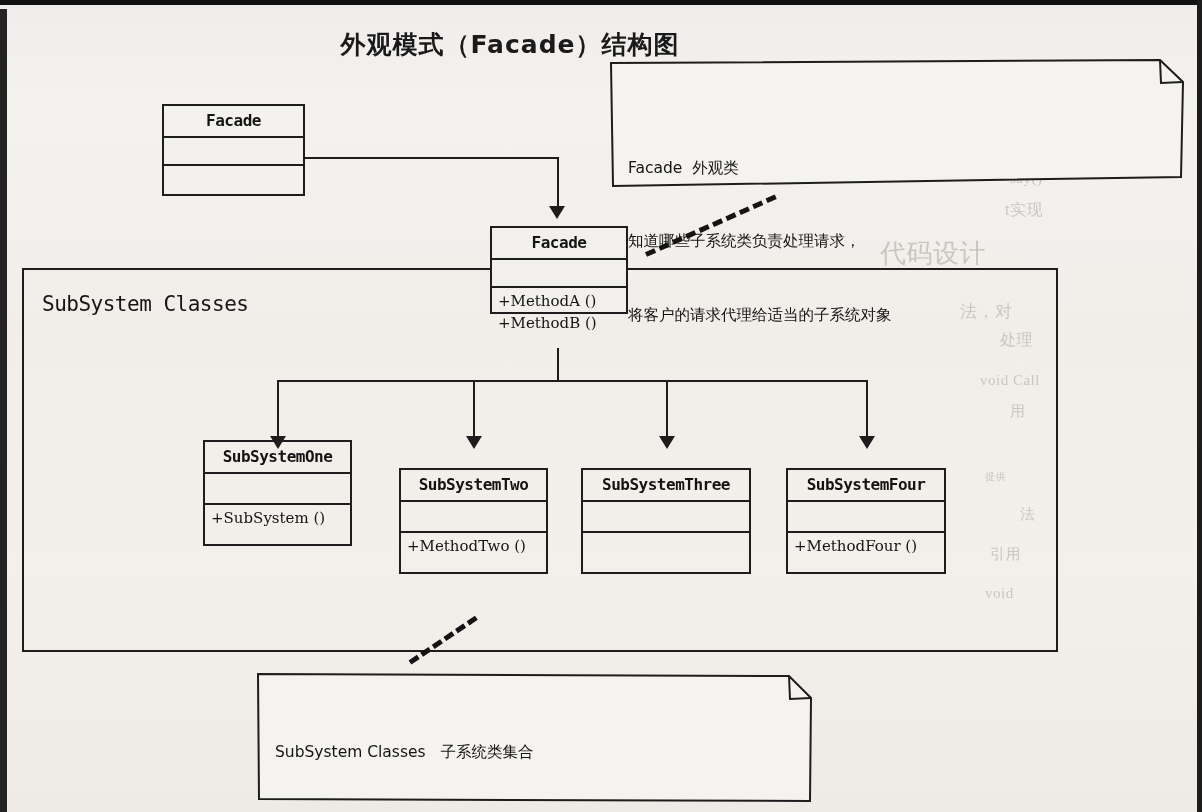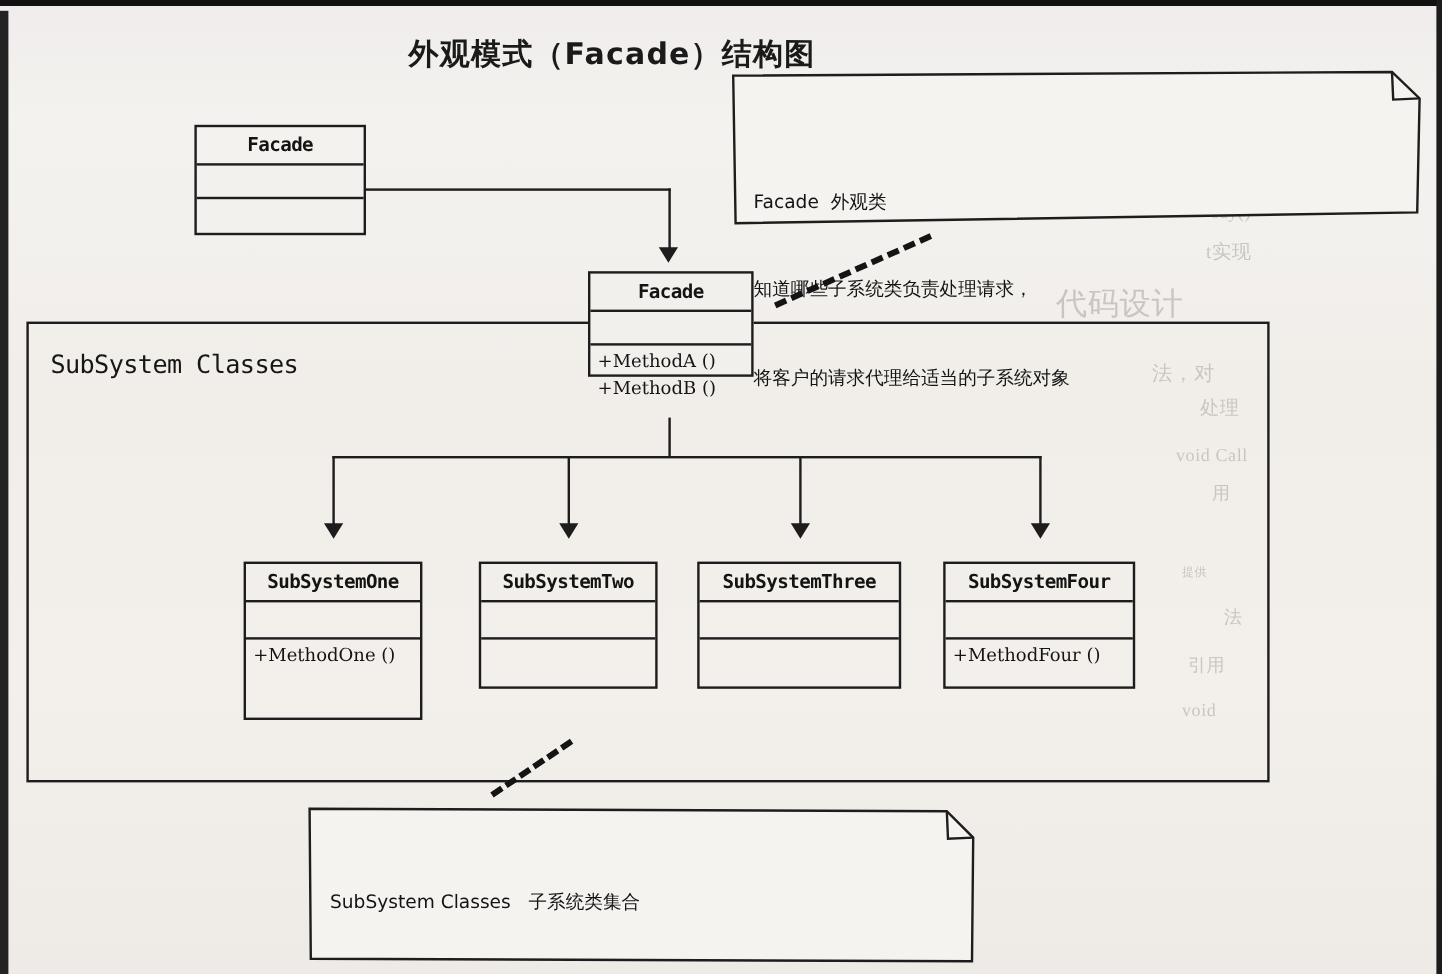--- a/index.html
+++ b/index.html
@@ -203,31 +203,34 @@
   <div class="line hline" style="left:277px; top:380px; width:591px;"></div>
   <div class="line vline" style="left:277px; top:380px; height:57px;"></div>
   <div class="line vline" style="left:473px; top:380px; height:57px;"></div>
   <div class="line vline" style="left:666px; top:380px; height:57px;"></div>
   <div class="line vline" style="left:866px; top:380px; height:57px;"></div>
   <div class="arrow-down" style="left:270px; top:436px;"></div>
   <div class="arrow-down" style="left:466px; top:436px;"></div>
   <div class="arrow-down" style="left:659px; top:436px;"></div>
   <div class="arrow-down" style="left:859px; top:436px;"></div>
 
-  <div class="uml-box" style="left:203px; top:468px; width:149px; height:132px;">
+  <div class="uml-box" style="left:203px; top:440px; width:149px; height:106px;">
     <div class="uml-title">SubSystemOne</div>
     <div class="uml-attr" style="height:31px;"></div>
     <div class="uml-ops">
-      <div>+MethodOne ()</div>
+      <div>+SubSystem ()</div>
     </div>
   </div>
 
   <div class="uml-box" style="left:399px; top:468px; width:149px; height:106px;">
     <div class="uml-title">SubSystemTwo</div>
     <div class="uml-attr" style="height:31px;"></div>
+    <div class="uml-ops">
+      <div>+MethodTwo ()</div>
+    </div>
   </div>
 
   <div class="uml-box" style="left:581px; top:468px; width:170px; height:106px;">
     <div class="uml-title">SubSystemThree</div>
     <div class="uml-attr" style="height:31px;"></div>
   </div>
 
   <div class="uml-box" style="left:786px; top:468px; width:160px; height:106px;">
     <div class="uml-title">SubSystemFour</div>
     <div class="uml-attr" style="height:31px;"></div>

